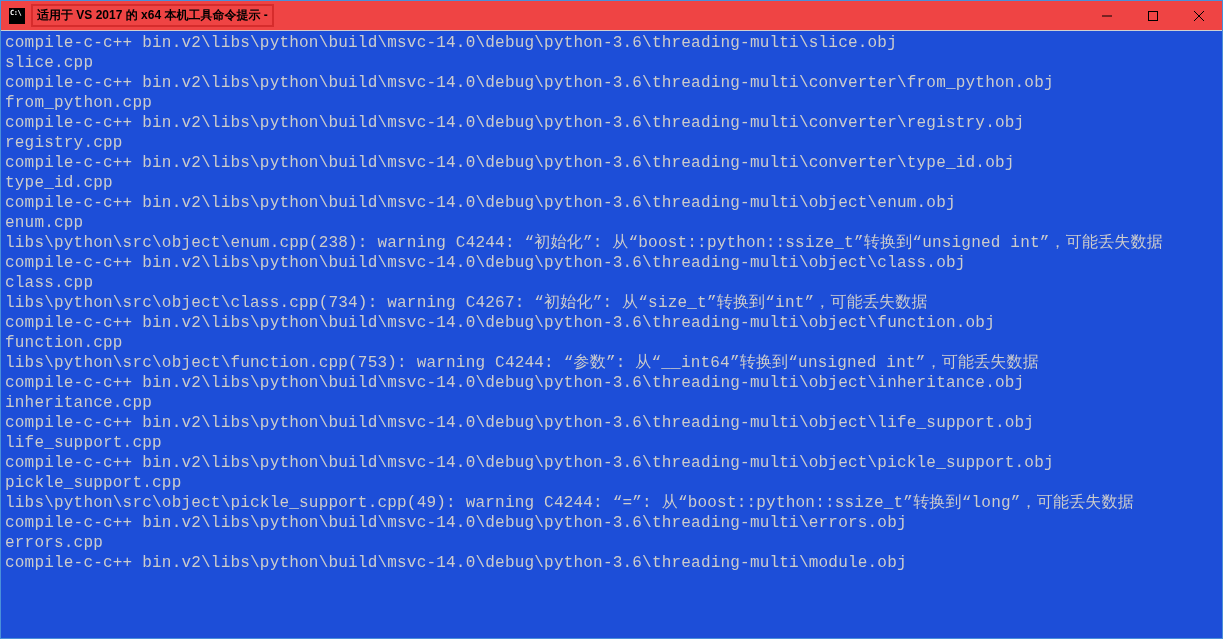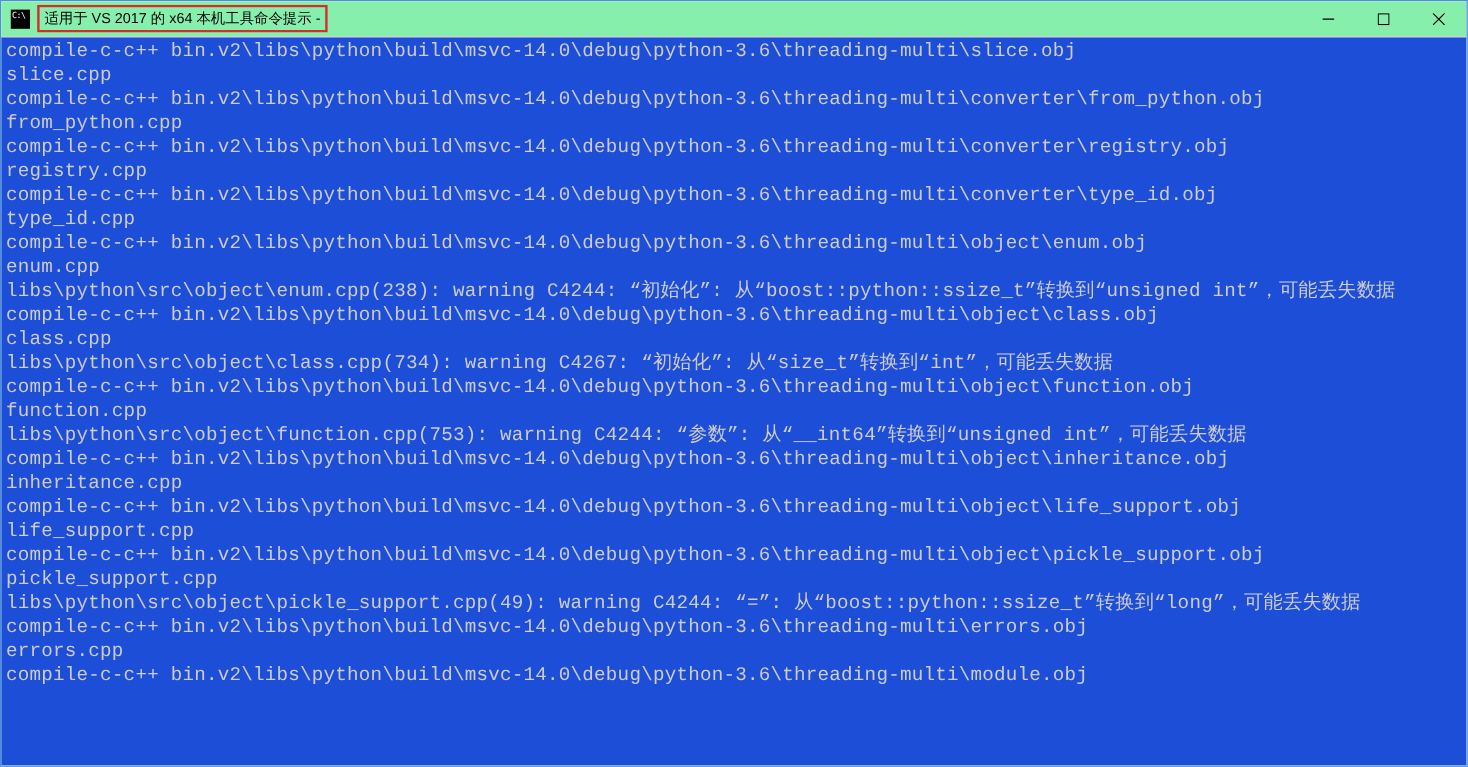--- a/index.html
+++ b/index.html
@@ -6,25 +6,25 @@
     body {
       width: 1223px;
       height: 639px;
       background: #fff;
       font-family: "Segoe UI", Tahoma, sans-serif;
       overflow: hidden;
       border: 1px solid #4a90d9;
     }
     .titlebar {
       height: 30px;
-      background: #86efac;
+      background: #ef4444;
       display: flex;
-      align-items: center;
       border-bottom: 1px solid #d0d0d0;
       position: relative;
+      font-weight: bold;
     }
     .titlebar-left {
       display: flex;
       align-items: center;
       flex: 1;
       overflow: hidden;
       white-space: nowrap;
     }
     .titlebar-icon {
       width: 16px;

